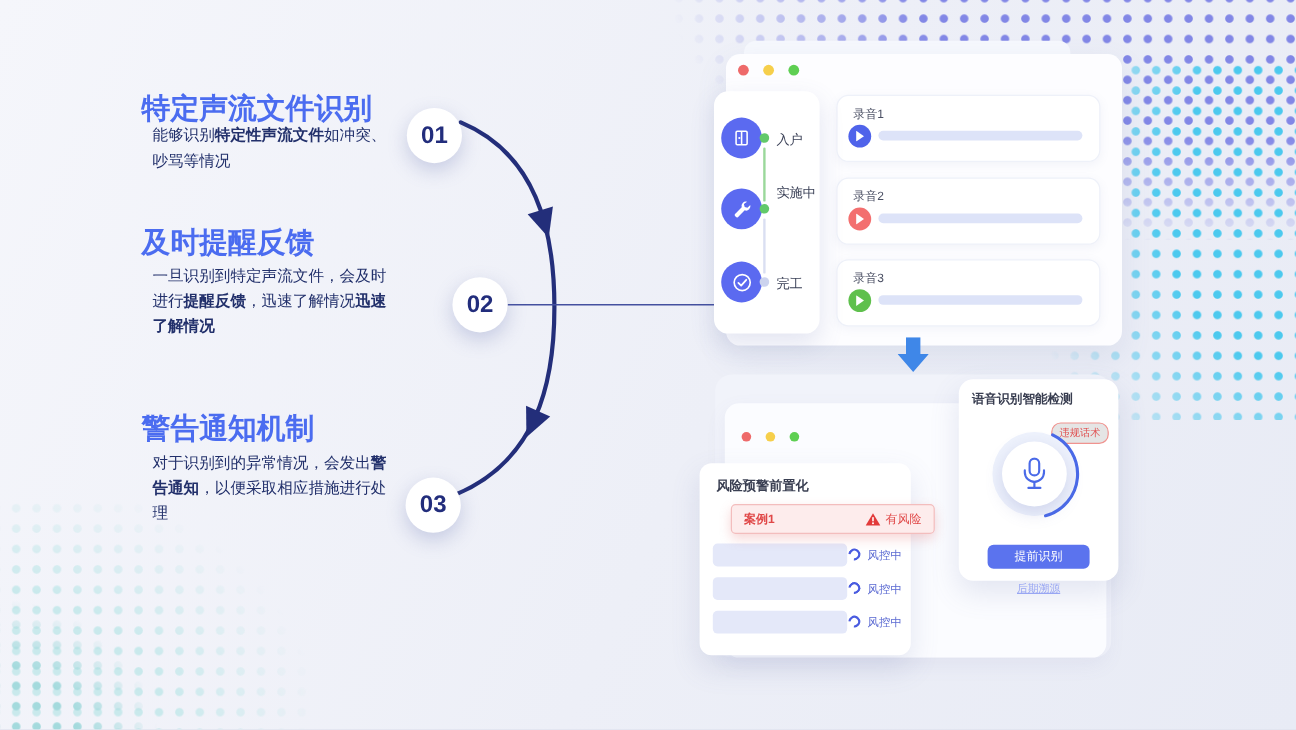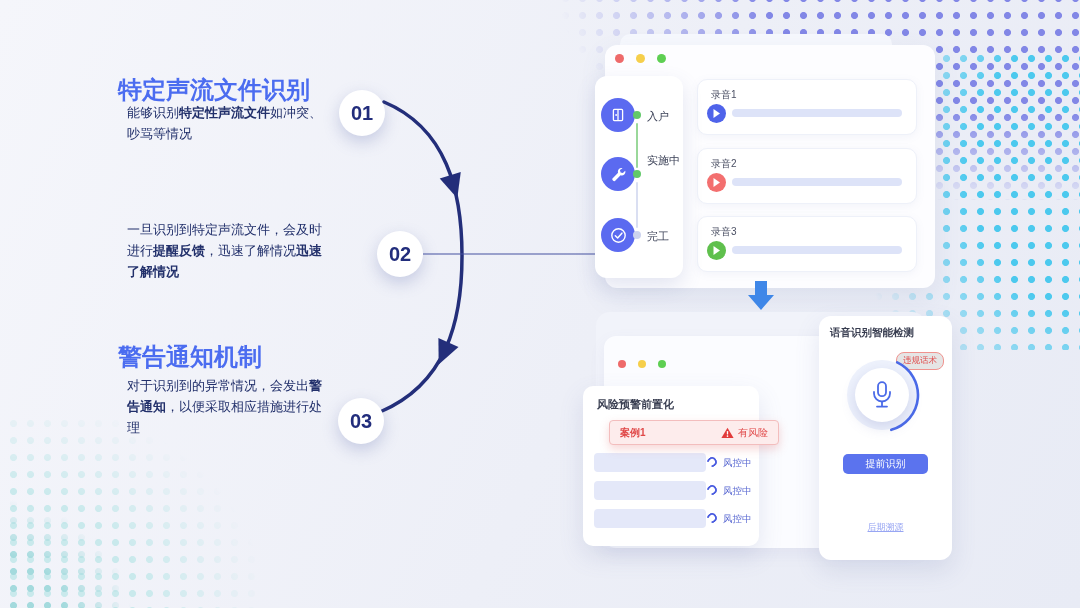--- a/index.html
+++ b/index.html
@@ -61,32 +61,32 @@
   .cardtitle{position:absolute;left:14px;top:11px;font-size:11px;font-weight:700;color:#3a3f52;}
   .alert{left:609px;top:420px;width:170px;height:25px;background:#fdecec;border:1px solid #f3bdbd;
     border-radius:4px;z-index:6;display:flex;align-items:center;padding:0 10px;box-sizing:border-box;
     box-shadow:0 4px 10px rgba(225,110,110,.28);}
   .alert .nm{font-size:10px;font-weight:700;color:#e04848;}
   .alert .rg{margin-left:auto;display:flex;align-items:center;gap:4px;font-size:10px;color:#e04848;}
   .rrow-bar{position:absolute;left:11px;width:112px;height:19px;border-radius:4px;background:#e4e8f9;}
   .spin{position:absolute;left:124px;width:10px;height:10px;border-radius:50%;
     border:2px solid #4a5ce0;border-left-color:transparent;transform:rotate(-40deg);box-sizing:border-box;}
   .rstat{position:absolute;left:140px;font-size:9.5px;color:#5b6ad2;}
-  .voice{left:819px;top:316px;width:133px;height:244px;background:#fff;border-radius:12px;z-index:5;
+  .voice{left:799px;top:316px;width:133px;height:168px;background:#fff;border-radius:12px;z-index:5;
     box-shadow:0 10px 24px rgba(100,110,170,.16);}
   .vtitle{position:absolute;left:11px;top:10px;font-size:10.5px;font-weight:700;color:#383d50;}
   .badge{position:absolute;right:8px;top:36px;padding:2px 6px;border:1px solid #f0938f;border-radius:8px;
     color:#e05050;font-size:8.5px;background:#e5e5e5;}
   .ring{position:absolute;left:28px;top:44px;width:70px;height:70px;border-radius:50%;background:#eef2fc;}
   .inner{position:absolute;left:36px;top:52px;width:54px;height:54px;border-radius:50%;background:#fff;
     box-shadow:0 5px 14px rgba(100,110,180,.22);cursor:pointer;}
   .vbtn{position:absolute;left:24px;top:138px;width:85px;height:20px;background:#5b73ee;border:none;
     border-radius:5px;color:#fff;font-size:10px;display:flex;align-items:center;justify-content:center;cursor:pointer;}
   .vlink{position:absolute;left:0;right:0;top:168px;text-align:center;font-size:9px;color:#98a6f3;
-    text-decoration:underline;cursor:pointer;margin-top:37px;}
+    text-decoration:underline;cursor:pointer;}
   .dn-arrow{left:748px;top:281px;z-index:4;}
 </style>
 </head>
 <body>
 
 <div class="slide">
 
   <div class="dots dots-tr-purple"></div>
   <div class="dots dots-tr-cyan"></div>
   <div class="dots dots-bl-teal"></div>
@@ -97,20 +97,21 @@
     <path d="M384 102 C446 128 462 190 462 256 C462 322 446 384 380 412" stroke="#232e7a" stroke-width="3.5" fill="none" stroke-linecap="round"></path>
     <path d="M-6 -11 L18 0 L-6 11 Z" transform="translate(452,181) rotate(73)" fill="#232e7a"></path>
     <path d="M-6 -11 L18 0 L-6 11 Z" transform="translate(446,348) rotate(114)" fill="#232e7a"></path>
     <path d="M423 254 H 608" stroke="#44509f" stroke-width="1.2"></path>
   </svg>
 
   <div class="abs feat-h" style="left:118px;top:74px">特定声流文件识别</div>
   <div class="abs feat-b" style="left:127px;top:102px"><span>能够识别</span><span class="b">特定性声流文件</span><span>如冲突、吵骂等情况</span></div>
   <div class="abs numc" style="left:339px;top:90px">01</div>
 
+  <div class="abs feat-h" style="left:118px;top:186px">及时提醒反馈</div>
   <div class="abs feat-b" style="left:127px;top:219px"><span>一旦识别到特定声流文件，会及时进行</span><span class="b">提醒反馈</span><span>，迅速了解情况</span><span class="b">迅速了解情况</span></div>
   <div class="abs numc" style="left:377px;top:231px">02</div>
 
   <div class="abs feat-h" style="left:118px;top:341px">警告通知机制</div>
   <div class="abs feat-b" style="left:127px;top:375px"><span>对于识别到的异常情况，会发出</span><span class="b">警告通知</span><span>，以便采取相应措施进行处理</span></div>
   <div class="abs numc" style="left:338px;top:398px">03</div>
 
   <div class="abs win-back"></div>
   <div class="abs win">
     <div class="traffic">

